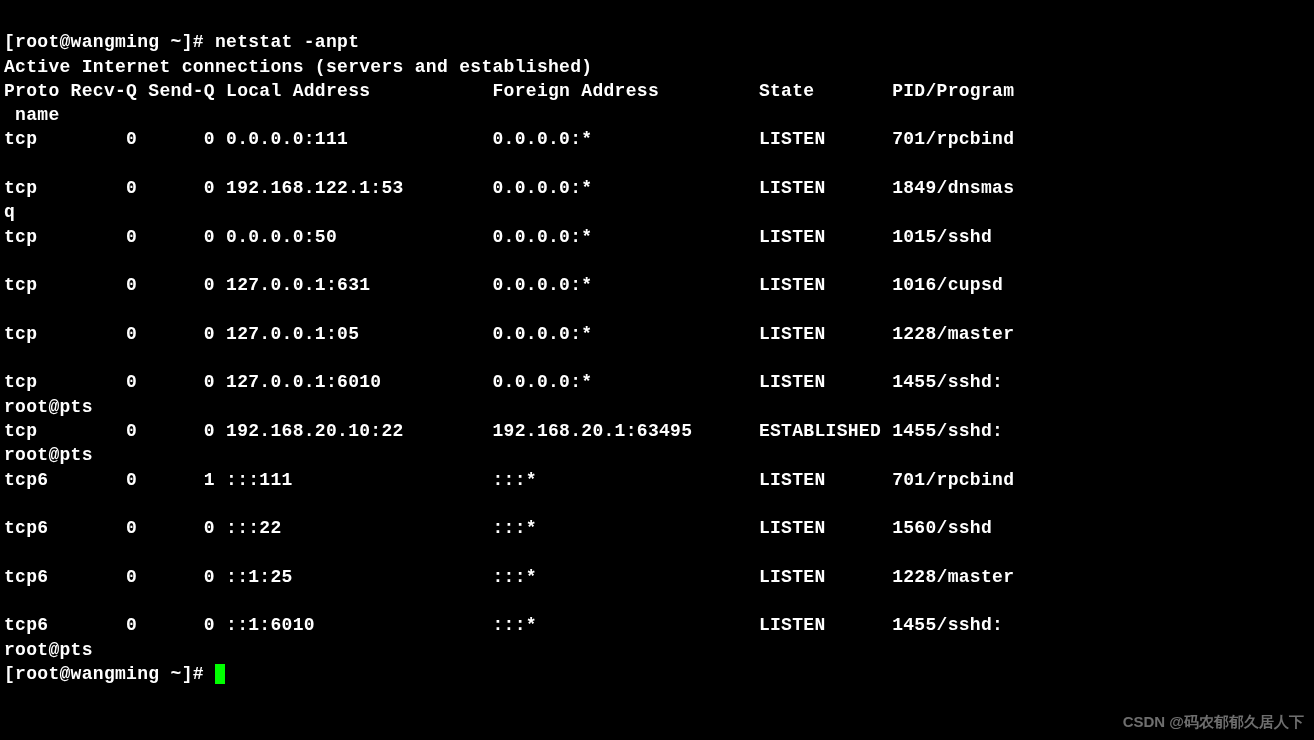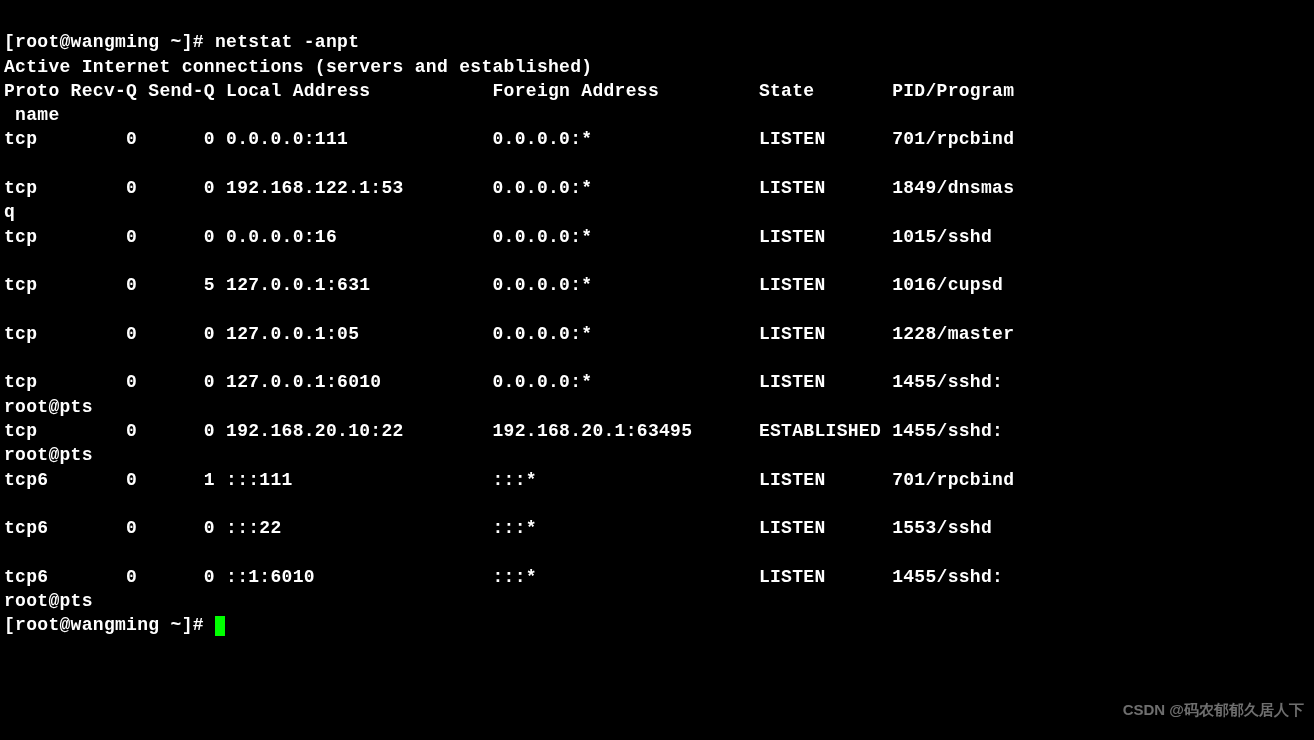--- a/index.html
+++ b/index.html
@@ -26,51 +26,53 @@
     }
     .cursor {
       display: inline-block;
       width: 10px;
       height: 20px;
       background: #00ff00;
       vertical-align: middle;
     }
     .watermark {
       position: absolute;
-      bottom: 20px;
+      bottom: 8px;
       right: 10px;
       color: rgba(200, 200, 200, 0.55);
       font-size: 15px;
       font-family: Arial, sans-serif;
       letter-spacing: 0;
     }
   </style>
 </head>
 <body>
 
 <div class="terminal">
 <span><span>[root@wangming ~]# </span><span>netstat -anpt</span></span>
 <span>Active Internet connections (servers and established)</span>
 <span>Proto Recv-Q Send-Q Local Address           Foreign Address         State       PID/Program
  name</span>
 <span>tcp        0      0 0.0.0.0:111             0.0.0.0:*               LISTEN      701/rpcbind
 </span>
 <span>tcp        0      0 192.168.122.1:53        0.0.0.0:*               LISTEN      1849/dnsmas
 q</span>
-<span>tcp        0      0 0.0.0.0:16              0.0.0.0:*               LISTEN      1015/sshd
+<span>tcp        0      0 0.0.0.0:50              0.0.0.0:*               LISTEN      1015/sshd
 </span>
-<span>tcp        0      5 127.0.0.1:631           0.0.0.0:*               LISTEN      1016/cupsd
+<span>tcp        0      0 127.0.0.1:631           0.0.0.0:*               LISTEN      1016/cupsd
 </span>
 <span>tcp        0      0 127.0.0.1:05            0.0.0.0:*               LISTEN      1228/master
 </span>
 <span>tcp        0      0 127.0.0.1:6010          0.0.0.0:*               LISTEN      1455/sshd:
 root@pts</span>
 <span>tcp        0      0 192.168.20.10:22        192.168.20.1:63495      ESTABLISHED 1455/sshd:
 root@pts</span>
 <span>tcp6       0      1 :::111                  :::*                    LISTEN      701/rpcbind
 </span>
-<span>tcp6       0      0 :::22                   :::*                    LISTEN      1553/sshd
+<span>tcp6       0      0 :::22                   :::*                    LISTEN      1560/sshd
+</span>
+<span>tcp6       0      0 ::1:25                  :::*                    LISTEN      1228/master
 </span>
 <span>tcp6       0      0 ::1:6010                :::*                    LISTEN      1455/sshd:
 root@pts</span>
 <span><span>[root@wangming ~]# </span><span class="cursor"></span></span></div>
 
 <div class="watermark">CSDN @码农郁郁久居人下</div>
 
 </body></html>

